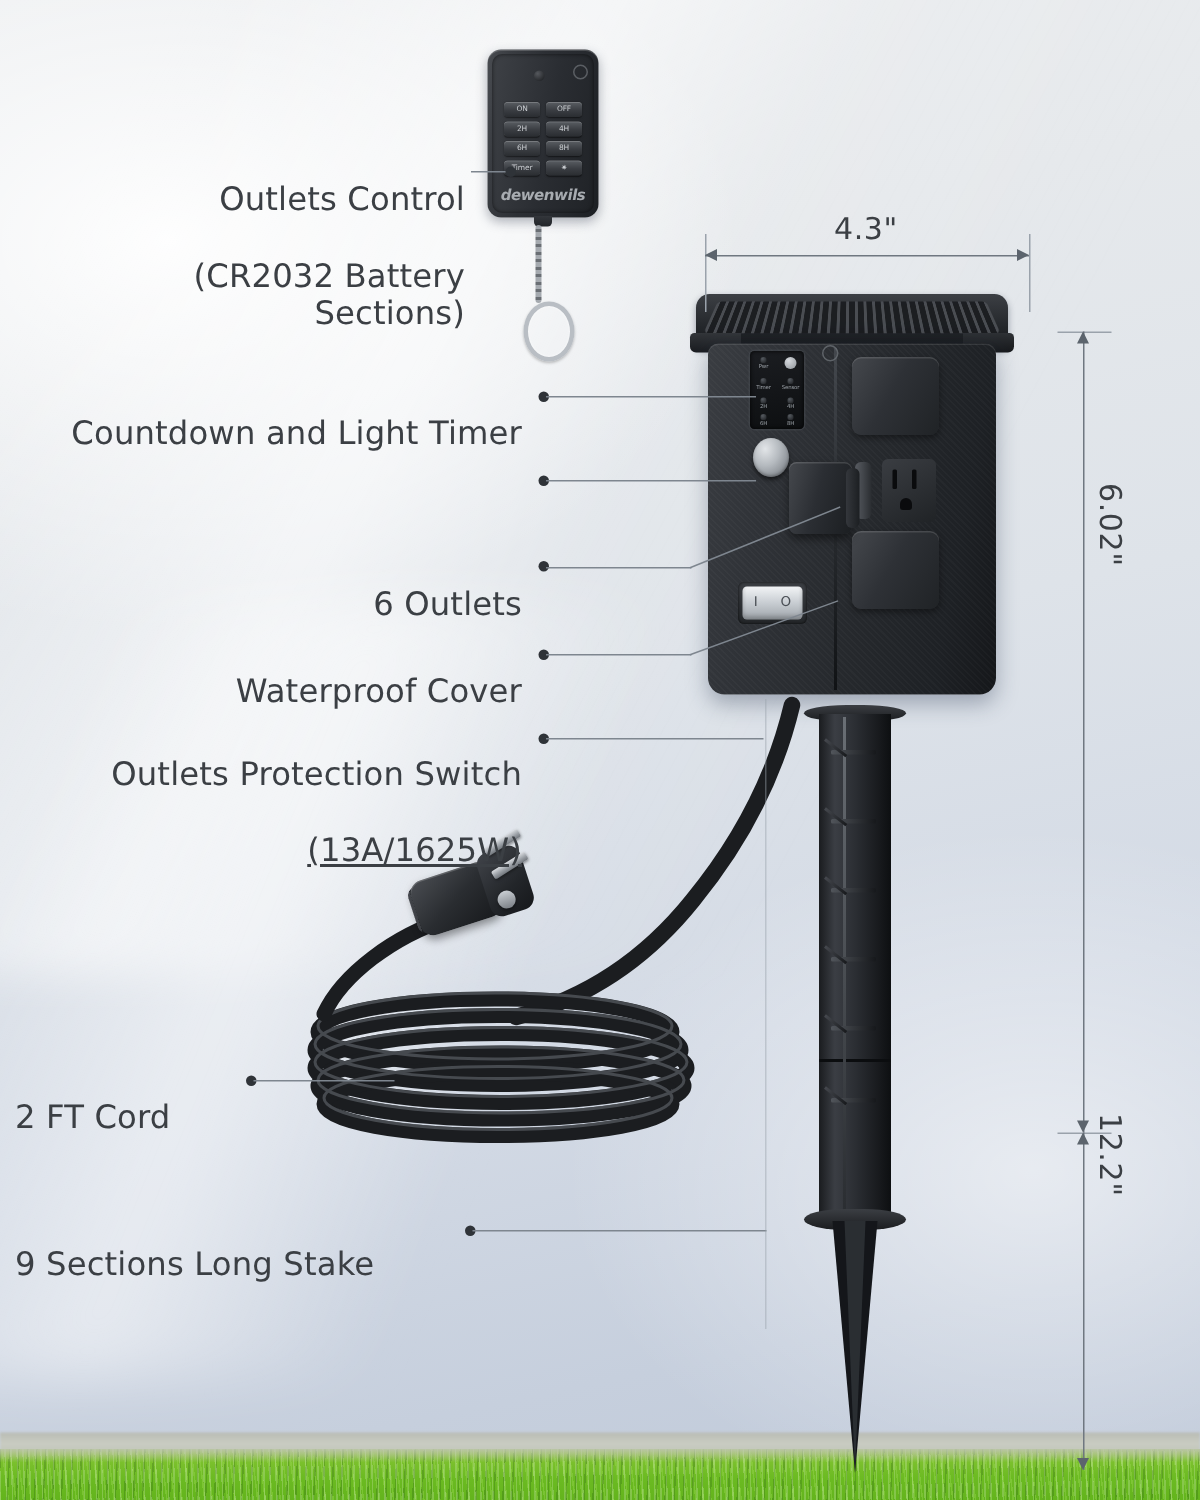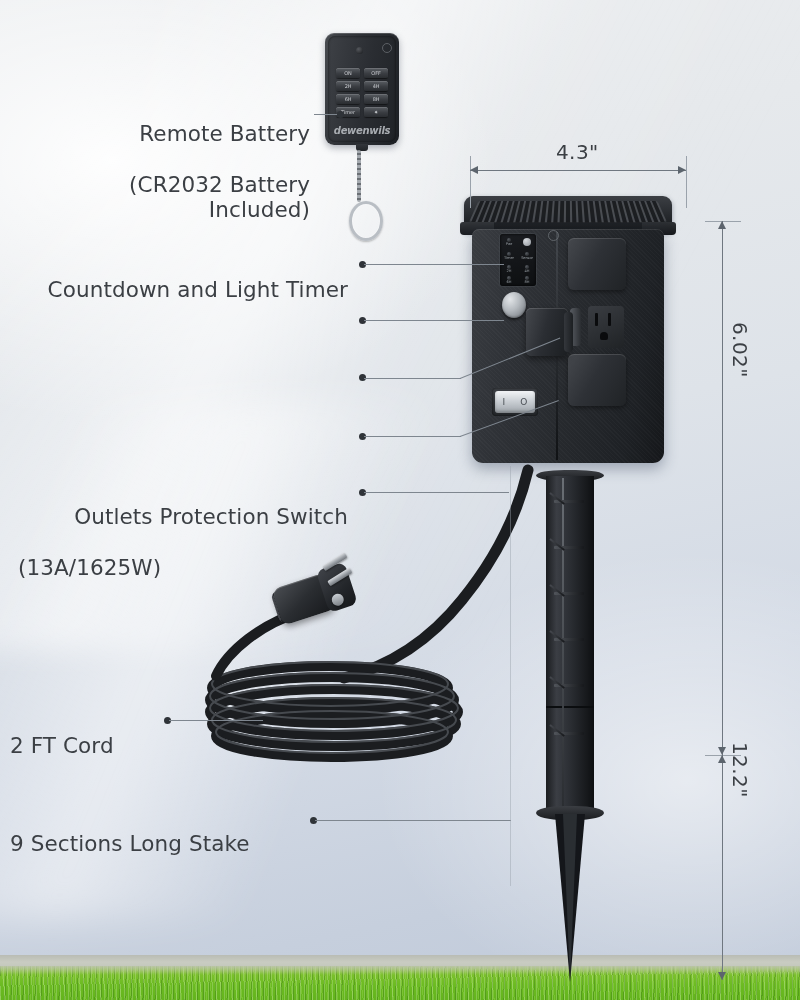--- a/index.html
+++ b/index.html
@@ -352,46 +352,52 @@
   <div id="plug">
     <div class="pg-ring"></div>
     <div class="pg-body"></div>
     <div class="pg-face"></div>
     <div class="prong p1"></div>
     <div class="prong p2"></div>
     <div class="prong gnd"></div>
   </div>
 
   <div class="callout" style="left:40px;top:96px;width:270px;">
-    <div>Remote Battery</div>
-    <div class="sub">(CR2032 Battery Included)</div>
+    <div>Outlets Control</div>
+    <div class="sub">(CR2032 Battery Sections)</div>
   </div>
   <div class="lline" style="left:314px;top:114px;width:27px;"></div>
   <div class="dot" style="left:337px;top:111px;"></div>
 
   <div class="callout" style="left:8px;top:252px;width:340px;">
     <div>Countdown and Light Timer</div>
   </div>
   <div class="dot" style="left:359px;top:261px;"></div>
   <div class="lline" style="left:364px;top:264px;width:140px;"></div>
 
   <div class="dot" style="left:359px;top:317px;"></div>
   <div class="lline" style="left:364px;top:320px;width:140px;"></div>
 
+  <div class="callout" style="left:68px;top:366px;width:280px;">
+    <div>6 Outlets</div>
+  </div>
   <div class="dot" style="left:359px;top:374px;"></div>
   <div class="lline" style="left:364px;top:378px;width:97px;"></div>
   <div class="lline" style="left:460px;top:378px;width:108px;transform:rotate(-22deg);"></div>
 
+  <div class="callout" style="left:28px;top:424px;width:320px;">
+    <div>Waterproof Cover</div>
+  </div>
   <div class="dot" style="left:359px;top:433px;"></div>
   <div class="lline" style="left:364px;top:436px;width:97px;"></div>
   <div class="lline" style="left:460px;top:436px;width:105px;transform:rotate(-20deg);"></div>
 
   <div class="callout" style="left:18px;top:479px;width:330px;">
     <div>Outlets Protection Switch</div>
-    <div class="sub" style="text-align:left;">(13A/1625W)</div>
+    <div class="sub" style="text-align:right;text-decoration:underline;">(13A/1625W)</div>
   </div>
   <div class="dot" style="left:359px;top:489px;"></div>
   <div class="lline" style="left:364px;top:492px;width:145px;"></div>
 
   <div class="callout" style="left:10px;top:708px;width:140px;text-align:left;">
     <div>2 FT Cord</div>
   </div>
   <div class="dot" style="left:164px;top:717px;"></div>
   <div class="lline" style="left:169px;top:720px;width:94px;"></div>
 

